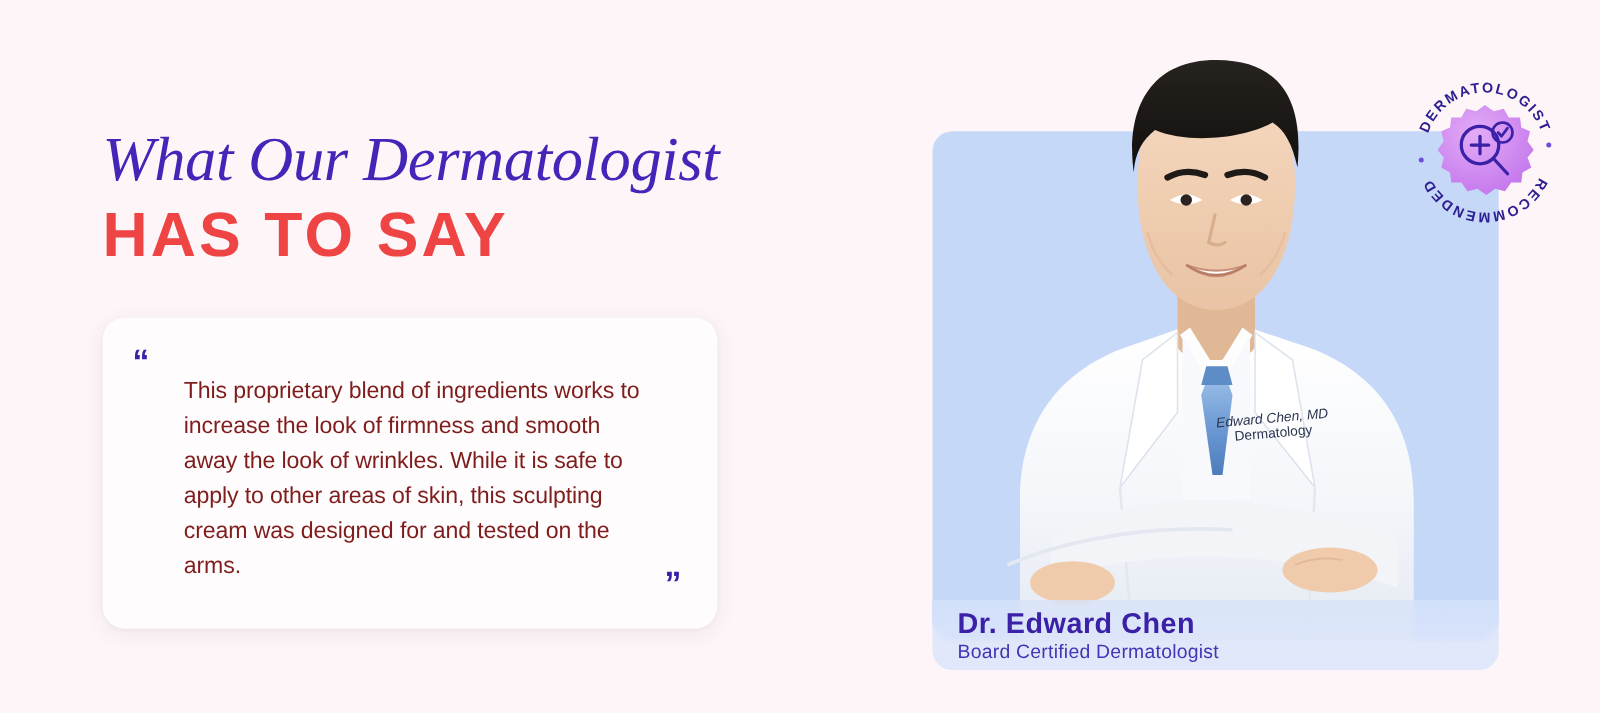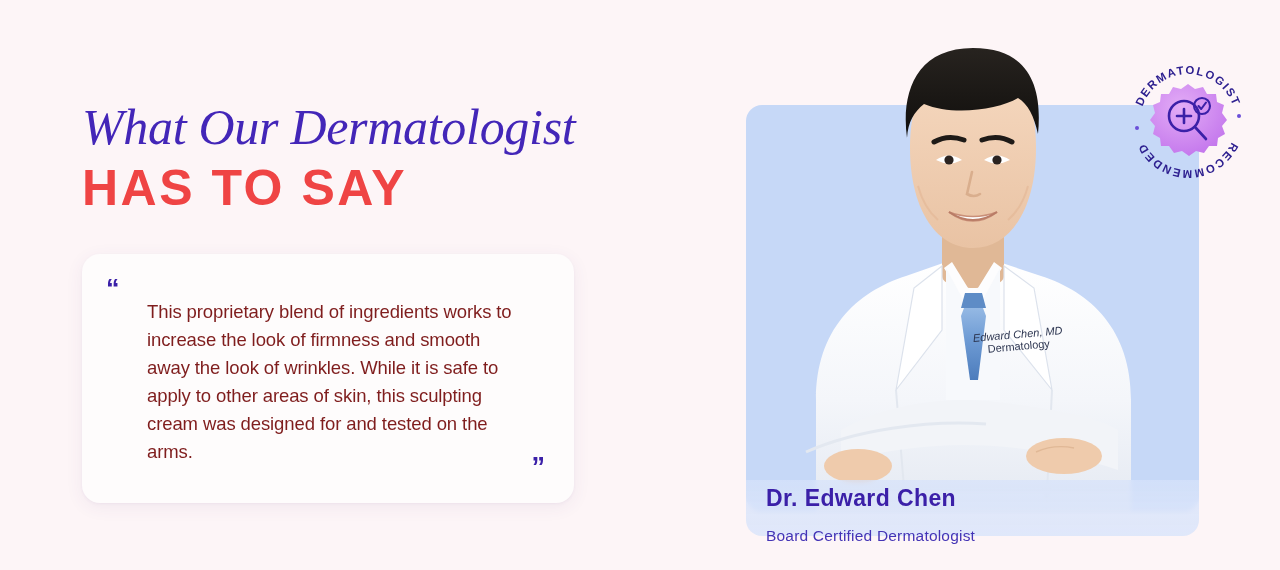--- a/index.html
+++ b/index.html
@@ -152,21 +152,21 @@
     font-weight: 700;
     font-size: 23px;
     line-height: 28px;
     color: #3B20A8;
     letter-spacing: 0.4px;
   }
 
   .nameplate-role {
     position: absolute;
     left: 20px;
-    top: 46px;
+    top: 32px;
     font-family: "Liberation Sans", sans-serif;
     font-weight: 400;
     font-size: 15.5px;
     line-height: 20px;
     color: #4434B6;
     letter-spacing: 0.2px;
   }
 
   
   .badge {

